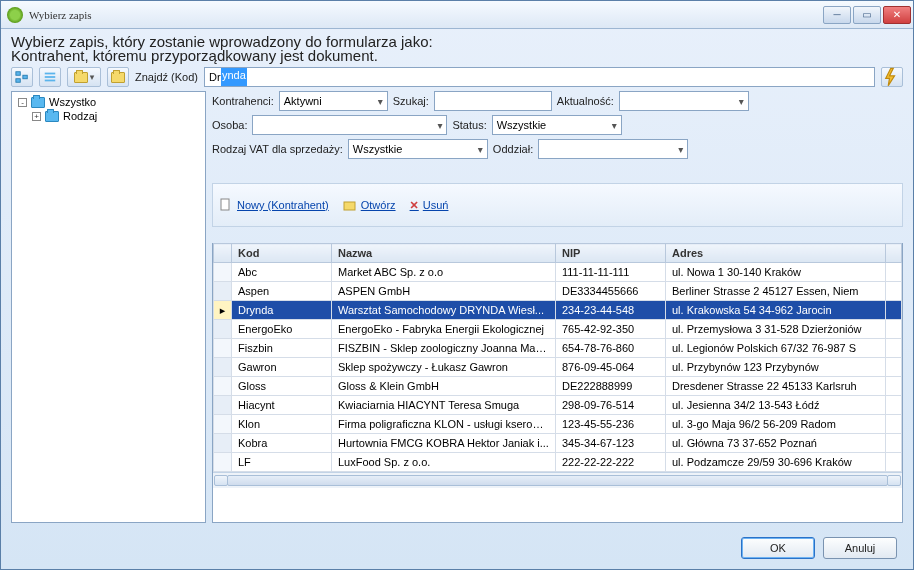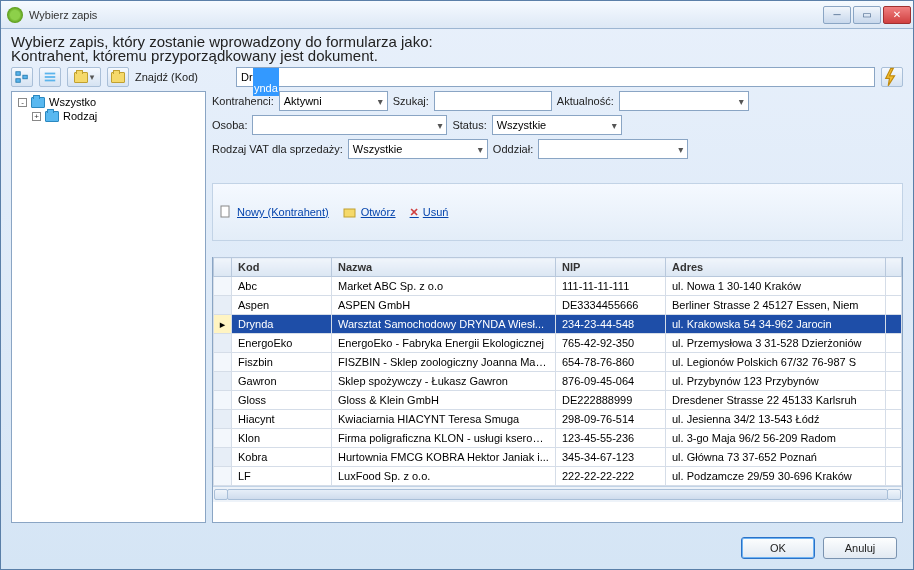--- a/index.html
+++ b/index.html
@@ -1,50 +1,50 @@
 <!DOCTYPE html>
 <html><head>
 <meta charset="utf-8">
 <style>
 * { box-sizing: border-box; margin: 0; padding: 0; }
 body { font-family: sans-serif; font-size: 11px; background: #d0e0f0; width: 914px; height: 570px; overflow: hidden; }
 .window { width: 914px; height: 570px; background: linear-gradient(#e8f0fb, #d5e5f5); border: 1px solid #5a7fa8; display: flex; flex-direction: column; }
-.titlebar { height: 28px; background: linear-gradient(#f5faff, #dde8f5); display: flex; align-items: center; padding: 0 2px 0 6px; border-bottom: 1px solid #9db6d2; }
+.titlebar { height: 28px; background: linear-gradient(#f5faff, #dde8f5); display: flex; align-items: center; padding: 0 2px 0 6px; border-bottom: 1px solid #9db6d2; font-family: Liberation Serif, serif; }
 .titlebar .icon { width: 16px; height: 16px; background: radial-gradient(circle,#8dd04a 40%,#5a9a18 70%); border-radius: 50%; margin-right: 6px; }
 .titlebar .title { flex: 1; color: #333; }
 .winbtns { display: flex; gap: 2px; }
 .winbtn { width: 28px; height: 18px; background: linear-gradient(#f0f5fb,#c8d8ec); border: 1px solid #8aa5c4; border-radius: 2px; display: flex; align-items: center; justify-content: center; font-size: 10px; color: #3a5a80; }
 .winbtn.close { background: linear-gradient(#f08080,#d04040); color: #fff; border-color: #a03030; }
 .info { padding: 6px 10px 4px 10px; color: #222; font-size: 15px; line-height: 14px; }
 .body { flex: 1; display: flex; flex-direction: column; padding: 0 10px 6px 10px; }
 .toolbtn { width: 22px; height: 20px; background: linear-gradient(#f5f9fe,#d6e3f2); border: 1px solid #a9bfd8; border-radius: 2px; display: flex; align-items: center; justify-content: center; }
 .toolbtn svg { width: 14px; height: 14px; }
 .toolcombo { width: 34px; height: 20px; background: linear-gradient(#f5f9fe,#d6e3f2); border: 1px solid #a9bfd8; border-radius: 2px; display: flex; align-items: center; justify-content: center; }
 .label { color: #222; white-space: nowrap; }
 .input, .select { height: 20px; background: #fff; border: 1px solid #8aa5c4; padding: 1px 4px; font-size: 11px; }
 .select { display: inline-flex; align-items: center; position: relative; }
 .select::after { content: "▾"; position: absolute; right: 4px; color: #555; font-size: 10px; }
 .searchrow { display: flex; align-items: center; gap: 6px; margin-bottom: 4px; }
-.searchbox { flex: 1; position: relative; margin-left: 32px; }
+.searchbox { flex: 1; position: relative; }
 .searchbox input { width: 100%; }
-.searchbox .sel { position: absolute; left: 17px; top: 1px; bottom: 1px; background: #3399ff; color: #fff; padding: 14px 1px; }
+.searchbox .sel { position: absolute; left: 17px; top: 1px; bottom: 1px; background: #3399ff; color: #fff; padding: 1px 1px; }
 .iconbtn { width: 22px; height: 20px; background: linear-gradient(#f5f9fe,#d6e3f2); border: 1px solid #a9bfd8; border-radius: 2px; display:flex;align-items:center;justify-content:center; }
 .main { flex: 1; display: flex; gap: 6px; min-height: 0; }
 .tree { width: 195px; background: #fff; border: 1px solid #8aa5c4; padding: 3px 4px; }
 .treeitem { display: flex; align-items: center; gap: 4px; padding: 1px 2px; }
 .treeitem.child { padding-left: 16px; }
 .folder { width: 14px; height: 11px; background: #58b8f0; border: 1px solid #2a88c0; border-radius: 1px; position: relative; }
 .folder::before { content:""; position:absolute; top:-3px; left:1px; width:5px; height:3px; background:#58b8f0; border:1px solid #2a88c0; border-bottom:none; border-radius:1px 1px 0 0;}
 .folder.yellow { background:#f5d96a; border-color:#c0a030; }
 .folder.yellow::before { background:#f5d96a; border-color:#c0a030; }
 .expander { width:9px; height:9px; border:1px solid #888; font-size:8px; line-height:7px; text-align:center; color:#333; background:#fff; }
 .right { flex: 1; display: flex; flex-direction: column; min-width: 0; gap: 16px; }
 .filters { padding: 0 0 4px 0; }
 .frow { display: flex; align-items: center; gap: 5px; margin-bottom: 4px; flex-wrap: nowrap; }
-.actionbar { background: linear-gradient(#f5f9ff,#e3edf8); border: 1px solid #c2d3e6; padding: 21px 6px; display: flex; gap: 14px; align-items: center; }
+.actionbar { background: linear-gradient(#f5f9ff,#e3edf8); border: 1px solid #c2d3e6; padding: 14px 6px; display: flex; gap: 14px; align-items: center; }
 .actionbar a { color: #0645ad; text-decoration: underline; display:flex; align-items:center; gap:4px; }
 .tablewrap { flex: 1; border: 1px solid #8aa5c4; background: #fff; display: flex; flex-direction: column; min-height: 0; border-top:none;}
 table { width: 100%; border-collapse: collapse; table-layout: fixed; font-size: 11px; }
 thead th { background: linear-gradient(#f0f5fb,#dbe6f3); border: 1px solid #b8c8dc; padding: 3px 6px; text-align: left; font-weight: bold; color: #333; }
 tbody td { border: 1px solid #d5dde8; padding: 3px 6px; white-space: nowrap; overflow: hidden; text-overflow: ellipsis; }
 tbody tr:nth-child(even) td:first-child { background: #e7eef7; }
 tbody tr:nth-child(odd) td:first-child { background: #f3f7fc; }
 tbody tr.sel td { background: #1e4ea8; color: #fff; }
 tbody tr.sel td:first-child { background: #fff4c2; color:#000; }
 .rowind { width: 14px; padding: 0 !important; text-align: center; }

